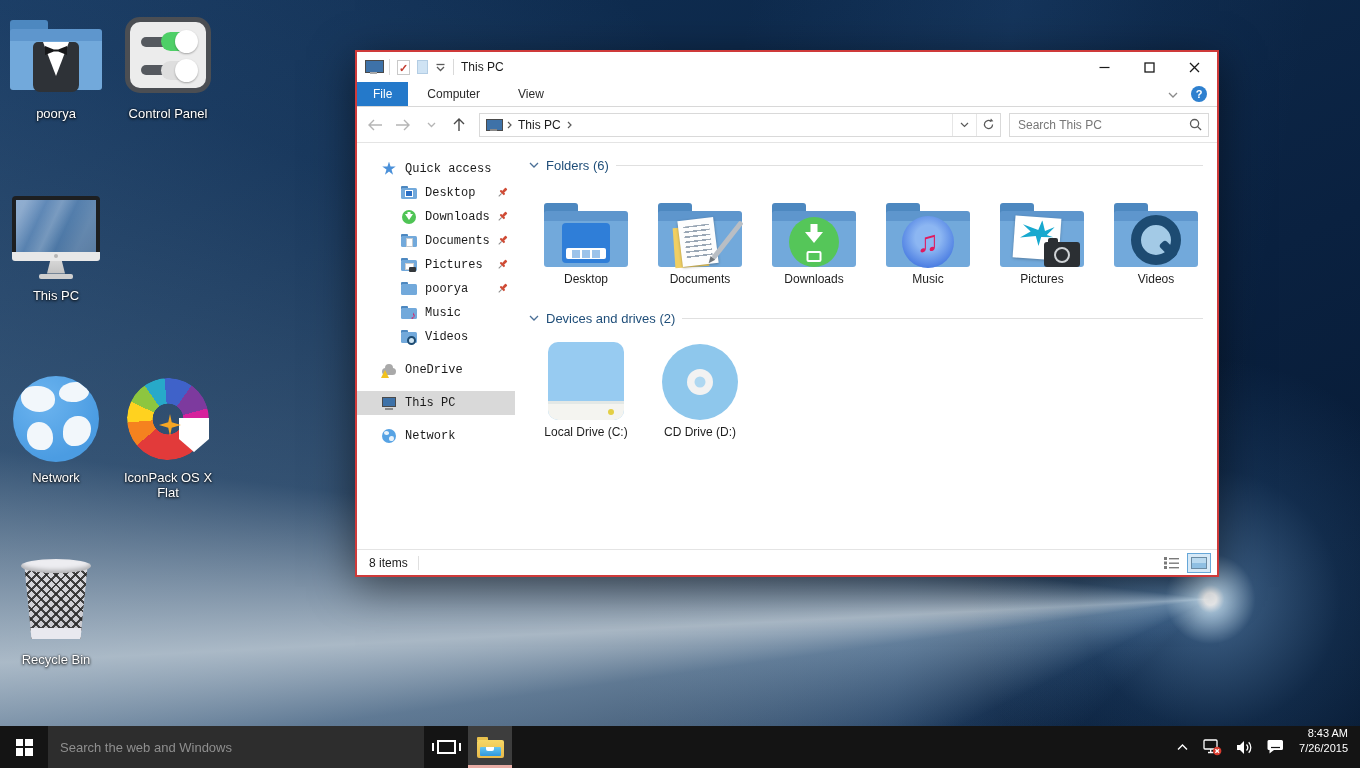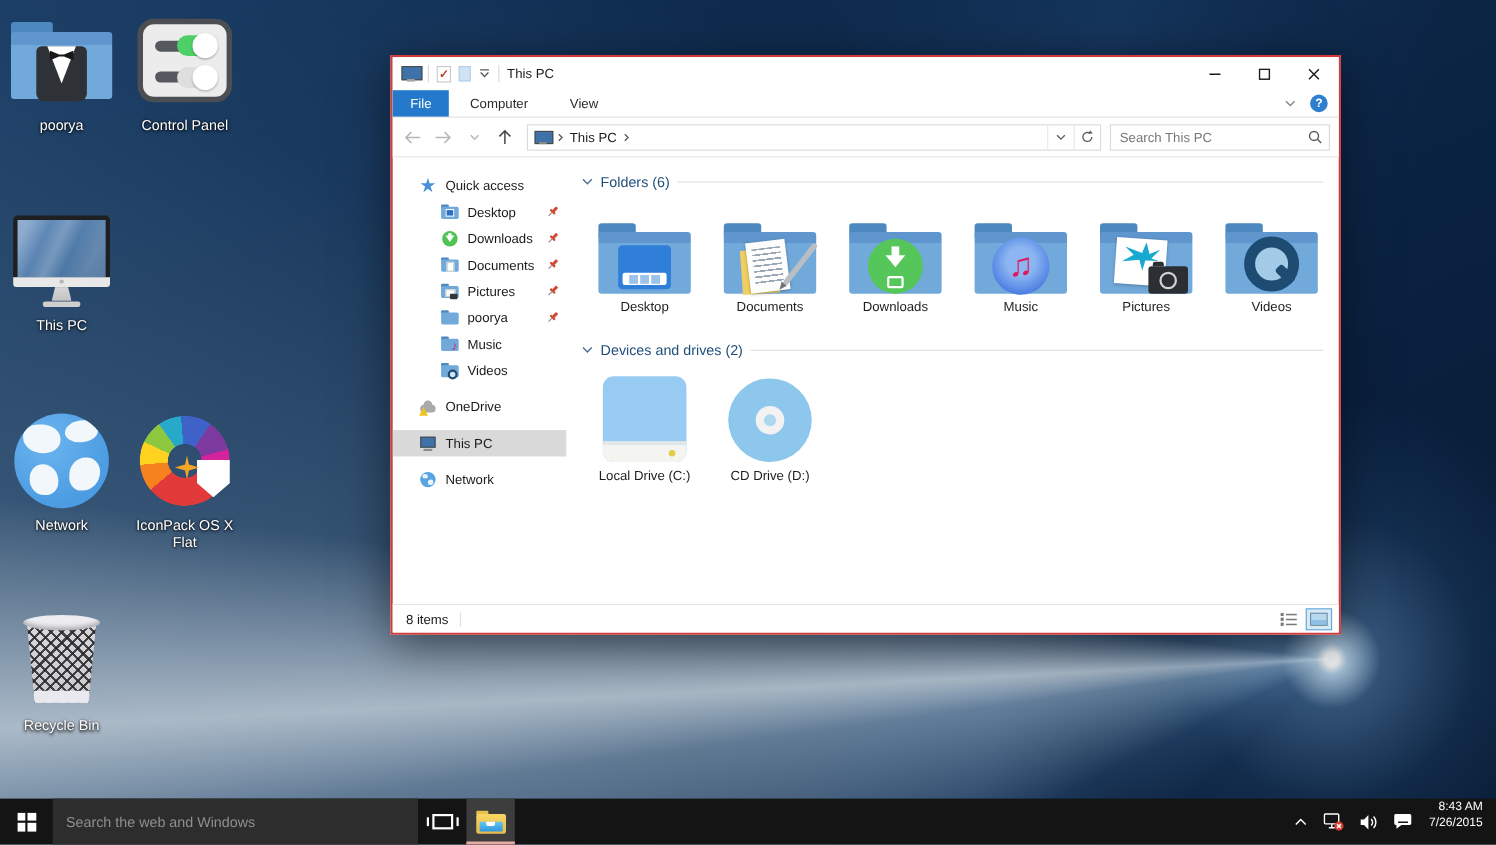--- a/index.html
+++ b/index.html
@@ -132,21 +132,21 @@
   .searchbox input::placeholder { color:#777; }
 
   .contentrow { flex:1; display:flex; min-height:0; }
 
   
   .sidebar { width:158px; flex:0 0 158px; padding-top:14px; font-size:12px; color:#1a1a1a; overflow:hidden; }
   .side-item { height:24px; display:flex; align-items:center; padding-left:24px; position:relative; cursor:default; }
   .side-item.lvl1 { padding-left:44px; }
   .side-item.selected { background:#d9d9d9; }
   .side-item.gap { margin-top:9px; }
-  .side-label { margin-left:8px; white-space:nowrap; }
+  .side-label { margin-left:8px; white-space:nowrap;font-family:Liberation Mono, monospace; }
   .pin { position:absolute; right:6px; top:5px; }
 
   .mi { width:16px; height:15px; position:relative; flex:0 0 16px; }
   .mi .ftab { position:absolute; top:0; left:0; width:7px; height:3px; background:#4d88c0; border-radius:1px 1px 0 0; }
   .mi .fbody { position:absolute; top:2px; left:0; width:16px; height:11px; background:#72a9db; border-radius:1.5px; }
   .mi .ov-scr { position:absolute; left:4px; top:4px; width:8px; height:7px; background:#2b6fc4; border:1px solid #fff; z-index:2; }
   .mi-dl { position:absolute; left:1px; top:0; width:14px; height:14px; background:#4fc455; border-radius:50%; }
   .mi-dl::after { content:""; position:absolute; left:50%; top:4px; transform:translateX(-50%);
     border-left:4px solid transparent; border-right:4px solid transparent; border-top:6px solid #fff; }
   .mi-dl::before { content:""; position:absolute; left:50%; top:2px; transform:translateX(-50%); width:3px; height:4px; background:#fff; }
@@ -229,21 +229,21 @@
   .viewbtns { margin-left:auto; display:flex; align-items:center; gap:4px; }
   .viewbtn { width:24px; height:20px; display:flex; align-items:center; justify-content:center; }
   .viewbtn.selected { border:1px solid #66a7d8; background:#d6e9f7; }
   .thumbicon { width:16px; height:12px; background:linear-gradient(#b9d9ef 0 55%, #8fbfe2 55%); border:1px solid #6b8ba3; }
 
   
   .taskbar { position:absolute; left:0; bottom:0; width:1360px; height:42px; background:#141414; display:flex; align-items:stretch; z-index:10; }
   .startbtn { width:48px; display:flex; align-items:center; justify-content:center; }
   .winlogo { width:17px; height:17px; display:grid; grid-template-columns:1fr 1fr; grid-template-rows:1fr 1fr; gap:2px; }
   .winlogo i { background:#fff; }
-  .tb-search { width:332px; background:#2d2d2d; display:flex; align-items:center; padding:0 12px; }
+  .tb-search { width:376px; background:#2d2d2d; display:flex; align-items:center; padding:0 12px; }
   .tb-search input { flex:1; background:transparent; border:none; outline:none; font-size:13px; color:#bbb; font-family:"Liberation Sans",sans-serif; }
   .tb-search input::placeholder { color:#8f8f8f; }
   .tb-btn { width:44px; display:flex; align-items:center; justify-content:center; position:relative; }
   .tb-btn.active { background:#3d3d3d; }
   .tb-btn.active::after { content:""; position:absolute; left:0; right:0; bottom:0; height:3px; background:#e8aca4; }
   .tv { width:19px; height:14px; border:2px solid #fff; position:relative; }
   .tv::before, .tv::after { content:""; position:absolute; top:1px; width:2px; height:8px; background:#fff; }
   .tv::before { left:-7px; } .tv::after { right:-7px; }
   .exfold { position:relative; width:27px; height:21px; }
   .exfold .et { position:absolute; top:0; left:0; width:11px; height:4px; background:#e8c14d; border-radius:1px 1px 0 0; }

